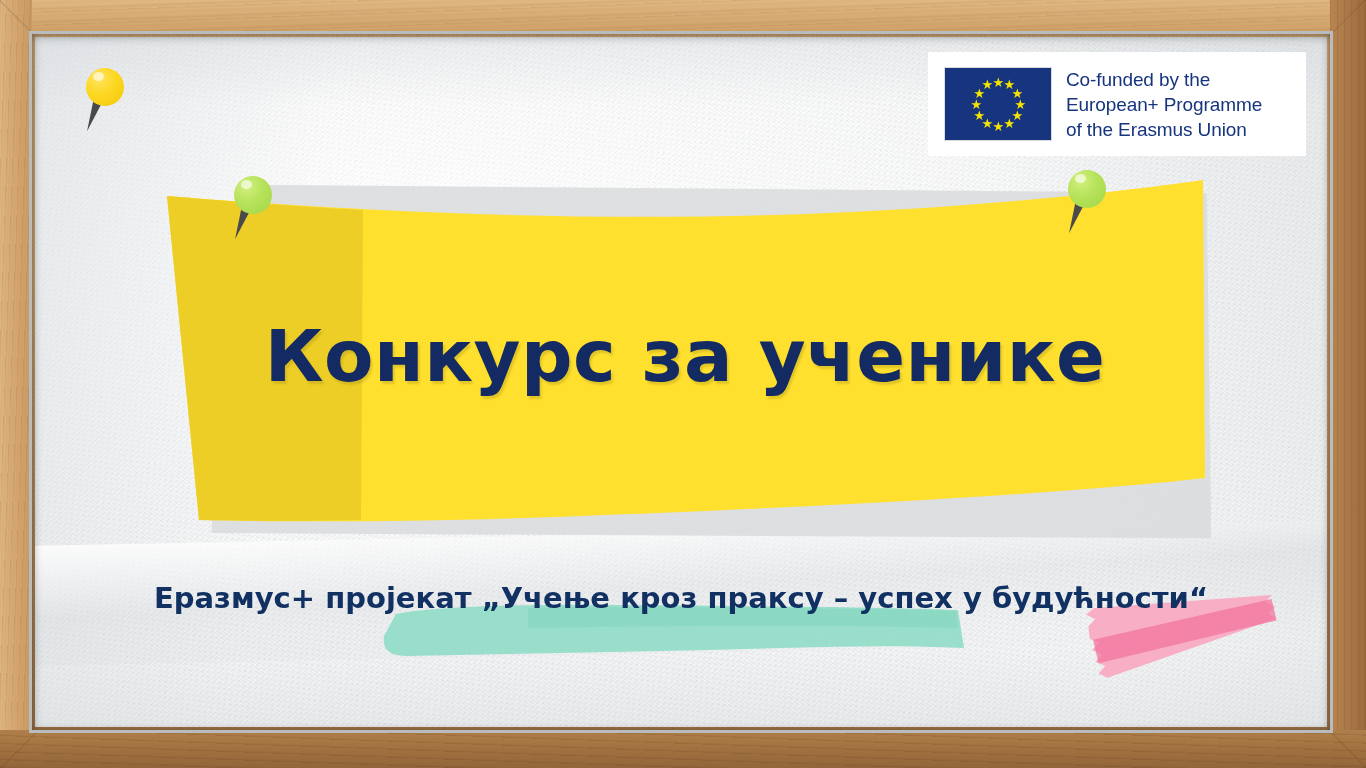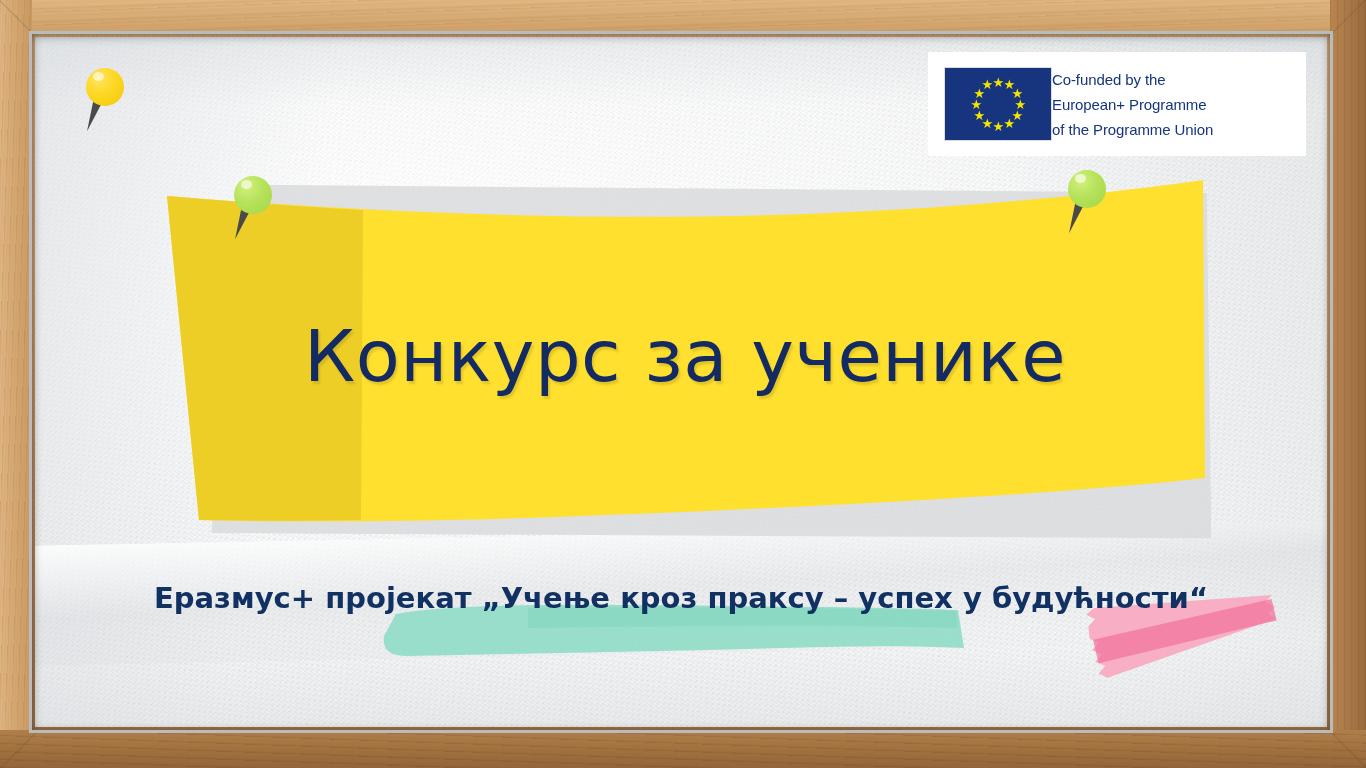--- a/index.html
+++ b/index.html
@@ -161,24 +161,24 @@
   }
   .eu-flag .star {
     position: absolute;
     width: 11px; height: 11px;
     color: #f6e500;
     font-size: 13px;
     line-height: 11px;
     text-align: center;
   }
   .eu-text {
-    margin-left: 0;
+    margin-left: 14px;
     color: #16357e;
     font-family: "Liberation Sans", "DejaVu Sans", sans-serif;
-    font-size: 15px;
+    font-size: 19px;
     line-height: 25px;
     font-weight: 400;
     letter-spacing: -0.1px;
     white-space: nowrap;
   }
 
   
   .note-shadow {
     position: absolute;
     left: 214px; top: 185px;
@@ -198,21 +198,21 @@
   .note svg { display: block; }
 
   .note-title {
     position: absolute;
     left: 165px; top: 310px;
     width: 1040px;
     text-align: center;
     z-index: 5;
     color: #132a63;
     font-family: "DejaVu Sans", "Liberation Sans", sans-serif;
-    font-weight: 400;
+    font-weight: 700;
     font-size: 72px;
     line-height: 92px;
     letter-spacing: 0.5px;
     text-shadow: 2px 3px 2px rgba(150,130,20,0.28);
     white-space: nowrap;
   }
 
   
   .pin { position: absolute; z-index: 5; }
   .pin .needle {
@@ -314,21 +314,21 @@
         <span class="star" style="left: 47.5px; top: 52.5px; color: rgb(246, 229, 0);">★</span>
         <span class="star" style="left: 36.5px; top: 49.5526px; color: rgb(246, 229, 0);">★</span>
         <span class="star" style="left: 28.4474px; top: 41.5px; color: rgb(246, 229, 0);">★</span>
         <span class="star" style="left: 25.5px; top: 30.5px; color: rgb(246, 229, 0);">★</span>
         <span class="star" style="left: 28.4474px; top: 19.5px; color: rgb(246, 229, 0);">★</span>
         <span class="star" style="left: 36.5px; top: 11.4474px; color: rgb(246, 229, 0);">★</span>
       </div>
     <div class="eu-text">
       <div>Co-funded by the</div>
       <div>European+ Programme</div>
-      <div>of the Programme Union</div>
+      <div>of the Erasmus Union</div>
     </div>
   </div>
 
   <div class="note-shadow"></div>
 
   <div class="note">
     <svg width="1040" height="344" viewBox="0 0 1040 344" xmlns="http://www.w3.org/2000/svg">
 
       <path d="M 2,18 C 200,34 420,44 640,36 C 800,30 940,16 1038,2
                L 1040,300 C 900,316 640,330 360,340 C 240,344 110,344 34,342 Z" fill="#ffe02e"></path>

